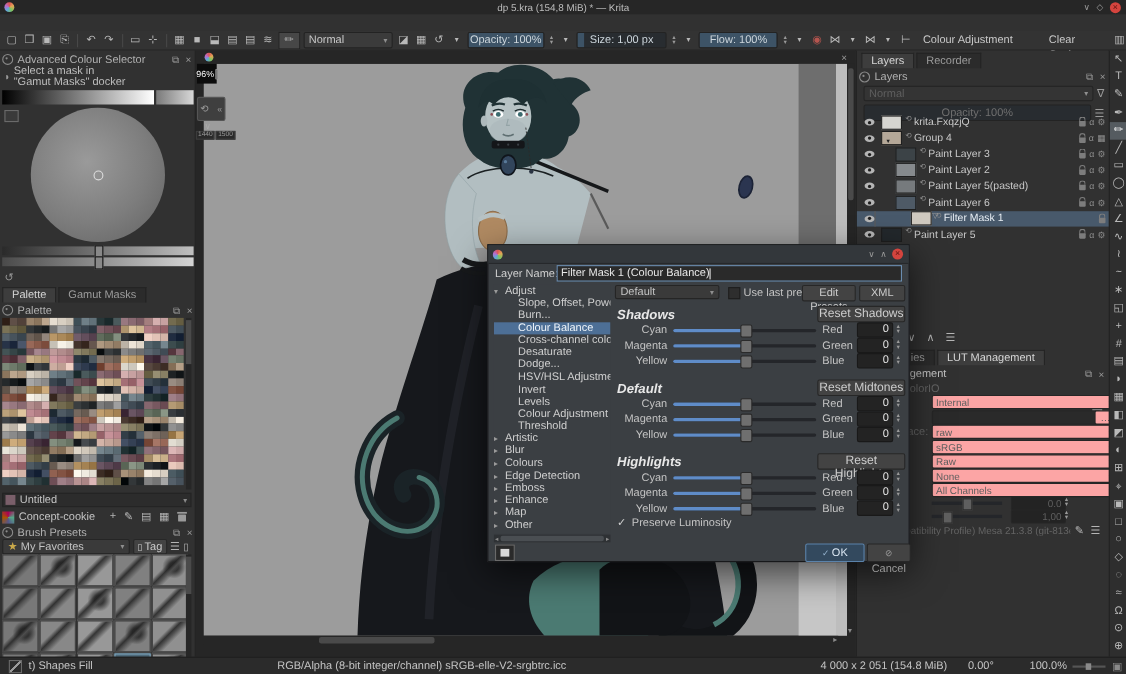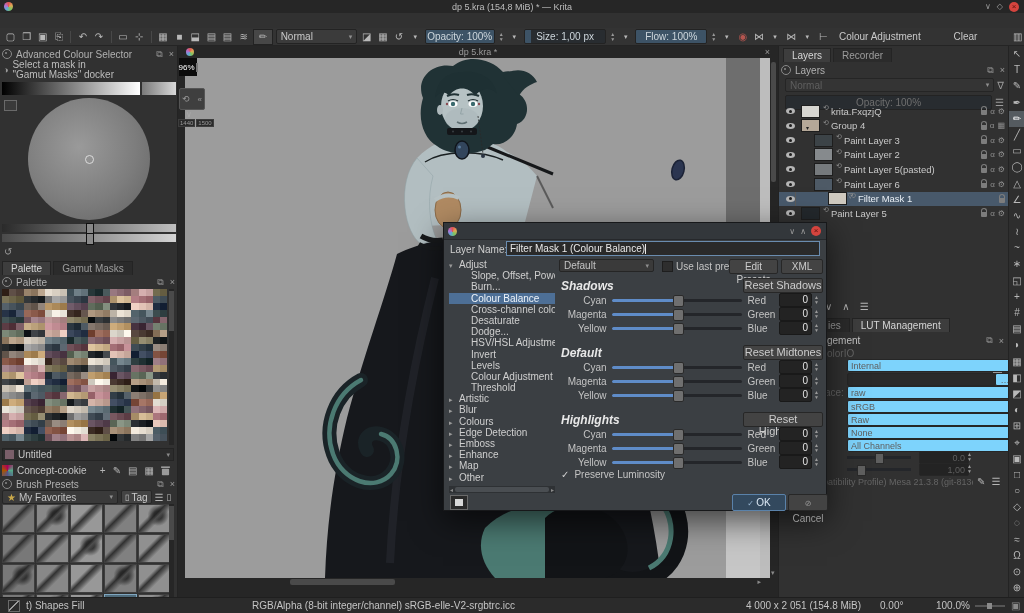--- a/index.html
+++ b/index.html
@@ -64,21 +64,21 @@
   .cb-spin{width:28px;height:12px;background:#232323;border:1px solid #191919;border-radius:2px;color:#e4e4e4;text-align:right;padding-right:3px;line-height:12px;}
   .spin-arr{width:9px;height:12px;display:flex;flex-direction:column;justify-content:center;font-size:5px;line-height:5px;color:#9a9a9a;text-align:center;}
   
   .layer-row{position:absolute;left:0;width:230px;height:14px;display:flex;align-items:center;}
   .layer-row.sel{background:#48596b;}
   .lthumb{width:17px;height:11px;border:1px solid #1e1e1e;margin-right:3px;position:relative;}
   .lname{font-size:9.5px;color:#c9c9c9;white-space:nowrap;}
   .licons{margin-left:auto;display:flex;gap:3px;align-items:center;padding-right:4px;color:#8f8f8f;font-size:8px;}
   .toolbox-i{width:16px;height:16.2px;line-height:16px;text-align:center;color:#b9b9b9;font-size:10px;}
   .toolbox-i.sel{background:#555b60;color:#ffffff;}
-  .mini-dd{position:absolute;height:11px;background:#7dd3fc;border:1px solid #262626;border-radius:2px;color:#5f5f5f;display:flex;align-items:center;padding:0 3px;font-size:9px;}
+  .mini-dd{position:absolute;height:11px;background:#fca5a5;border:1px solid #262626;border-radius:2px;color:#5f5f5f;display:flex;align-items:center;padding:0 3px;font-size:9px;}
   .mini-dd .car{margin-left:auto;font-size:6px;color:#555555;}
   .caret{display:inline-block;width:1px;height:10px;background:#e8e8e8;vertical-align:-1px;}
 </style>
 </head>
 <body>
 
 <div id="app">
 
   <div id="titlebar" class="abs">
     <div style="width:9px;height:9px;border-radius:50%;margin-left:4px;background:conic-gradient(#e05555,#e0a855,#7ec45f,#5fa8d8,#b56fd0,#e05555);"></div>
@@ -767,21 +767,20 @@
       </div>
     <div class="abs" style="left:169px;top:458px;width:5px;height:120px;background:#262626;">
       <div style="position:absolute;left:0;top:2px;width:5px;height:34px;background:#4a4a4a;"></div>
     </div>
 
   </div>
 
   <div class="abs" style="left:178px;top:46px;width:600px;height:551px;background:#262626;">
     <div class="row" style="height:12px;">
       <div style="width:8px;height:8px;border-radius:50%;margin-left:8px;background:conic-gradient(#e05555,#e0a855,#7ec45f,#5fa8d8,#b56fd0,#e05555);"></div>
-      <div style="position:absolute;left:0;right:0;text-align:center;font-size:9px;color:#9a9a9a;">dp 5.kra *</div>
       <span style="margin-left:auto;color:#9a9a9a;padding-right:8px;font-size:9px;">×</span>
     </div>
 
     <svg class="abs" style="left:7px;top:12px;" width="585" height="520" viewBox="0 0 585 520">
       <rect x="0" y="0" width="585" height="520" fill="#9c9c9c"></rect>
       <rect x="541" y="0" width="34" height="392" fill="#6e6e6e"></rect>
       <rect x="541" y="392" width="34" height="128" fill="#c6c6c6"></rect>
       <rect x="575" y="0" width="10" height="520" fill="#bdbdbd"></rect>
 
       <path d="M212,196 C200,240 178,300 162,360 C150,410 142,460 140,520 L476,520 C468,448 448,372 420,310 C404,272 386,236 372,210 L360,188 C320,172 250,176 212,196 Z" fill="#16181c"></path>

